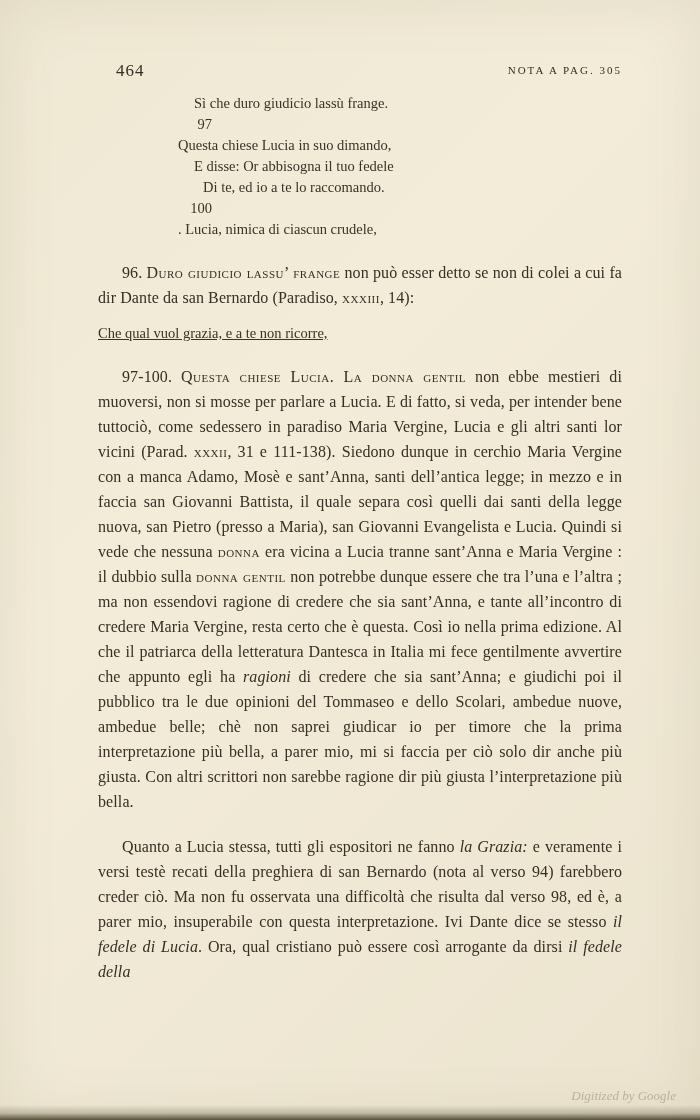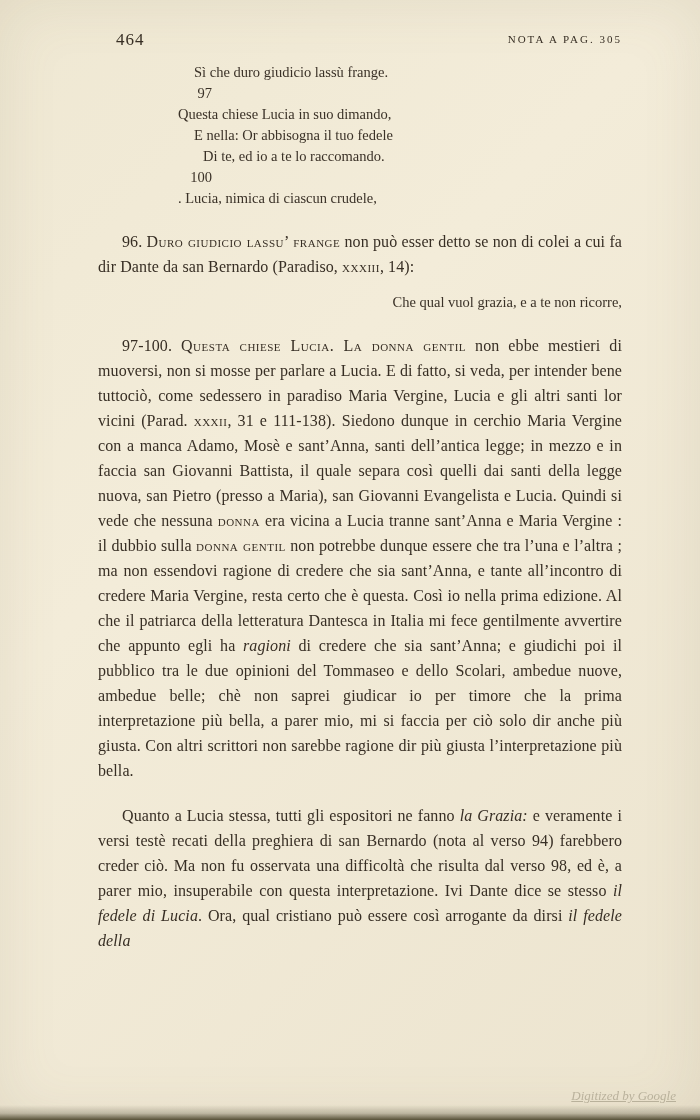--- a/index.html
+++ b/index.html
@@ -10,47 +10,47 @@
     overflow:hidden;
   }
   .page {
     position:relative; width:700px; height:1120px; overflow:hidden;
     background:linear-gradient(135deg,#efe8d3 0%, #f3ecd9 38%, #ece4cf 100%);
     color:#372e24;
     box-shadow:inset 0 0 60px rgba(120,105,70,.12);
   }
   .content { padding:30px 78px 0 98px; }
 
-  .running-head { position:relative; height:24px; margin-bottom:8px; }
+  .running-head { position:relative; height:24px; margin-bottom:8px;margin-top:31px; }
   .page-num { position:absolute; left:18px; top:0; font-size:17px; letter-spacing:1px; }
   .running-title {
     position:absolute; left:0; right:0; top:3px; text-align:right;
     font-size:11px; letter-spacing:2px;
   }
 
   .verse { font-size:14.5px; line-height:21px; color:#3a3127; }
   .verse-1 { margin:8px 0 0 80px; }
   .verse-line { display:flex;flex-direction:column; }
   .verse-num { width:34px; text-align:right; margin-right:28px; flex:none; }
   .verse-line.ind-2 .verse-text { padding-left:16px; }
   .verse-line.ind-3 .verse-text { padding-left:25px; }
-  .verse-2 { margin-top:13px; text-align:right; }
+  .verse-2 { margin-top:13px; text-align:left;text-decoration:underline; }
   .verse-2 .verse-line { display:block; }
 
   .body-para {
     font-size:16px; line-height:25px; text-align:justify;
     text-indent:24px; margin-top:20px; letter-spacing:.1px;
   }
   .seg-n  { }
   .seg-sc { font-variant:small-caps; letter-spacing:.5px; }
   .seg-i  { font-style:italic; }
 
   .watermark {
     position:absolute; right:24px; bottom:16px;
-    font-style:italic; font-size:13px; color:#aaa28c; opacity:.75;text-decoration:underline;
+    font-style:italic; font-size:13px; color:#aaa28c; opacity:.75;
   }
   .page-edge {
     position:absolute; left:0; right:0; bottom:0; height:15px;
     background:linear-gradient(to bottom, rgba(92,86,66,0) 0%, rgba(92,86,66,.30) 55%, #565037 100%);
   }
 </style>
 </head>
 <body>
 
 <div class="page">
@@ -67,21 +67,21 @@
     <span class="verse-text">Sì che duro giudicio lassù frange.</span>
   </div>
 
   <div class="verse-line ind-0">
     <span class="verse-num">97</span>
     <span class="verse-text">Questa chiese Lucia in suo dimando,</span>
   </div>
 
   <div class="verse-line ind-2">
     <span class="verse-num"></span>
-    <span class="verse-text">E nella: Or abbisogna il tuo fedele</span>
+    <span class="verse-text">E disse: Or abbisogna il tuo fedele</span>
   </div>
 
   <div class="verse-line ind-3">
     <span class="verse-num"></span>
     <span class="verse-text">Di te, ed io a te lo raccomando.</span>
   </div>
 
   <div class="verse-line ind-0">
     <span class="verse-num">100</span>
     <span class="verse-text">. Lucia, nimica di ciascun crudele,</span>

